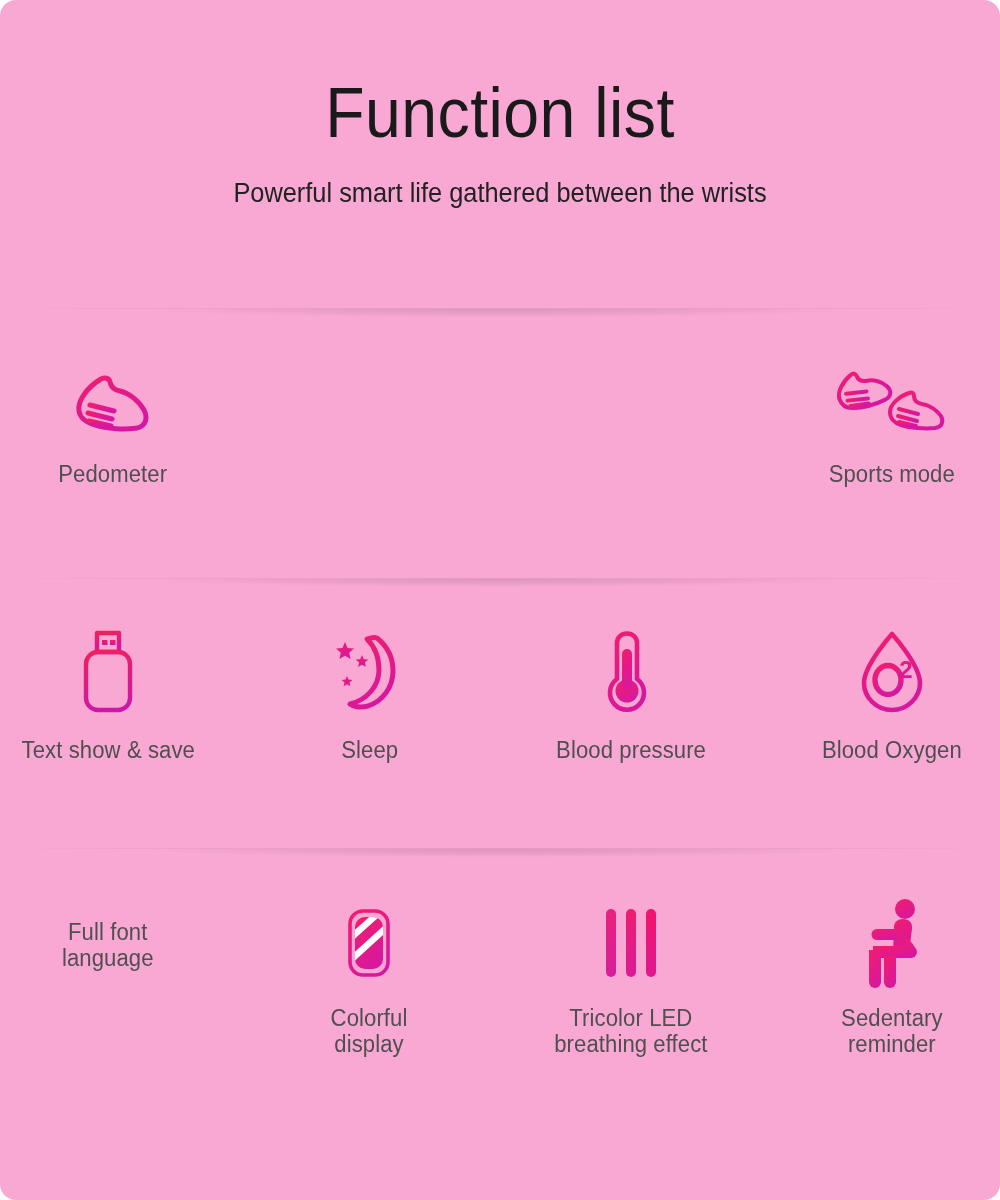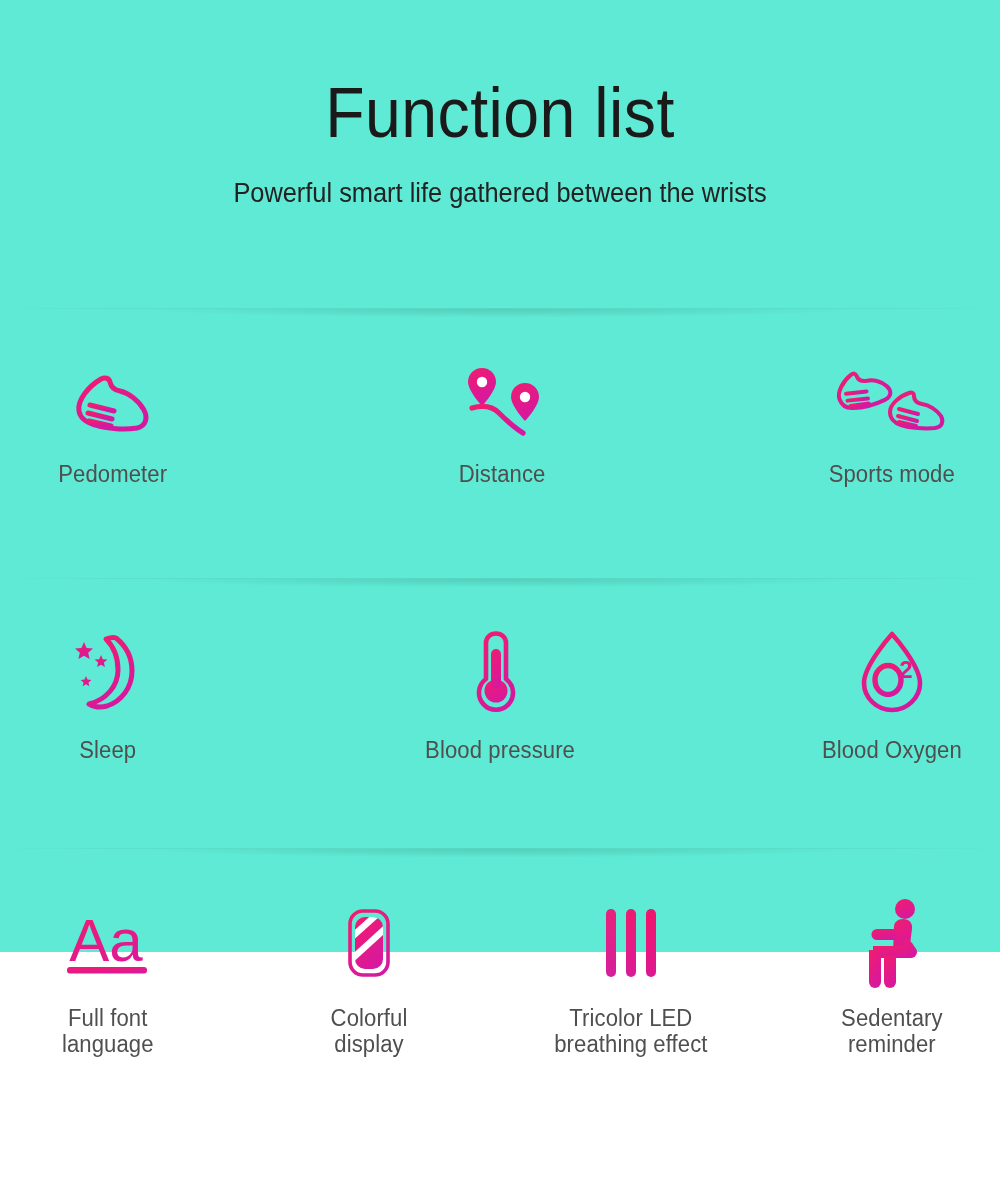--- a/index.html
+++ b/index.html
@@ -11,23 +11,24 @@
     width: 1000px;
     height: 1200px;
     background: #ffffff;
     font-family: "Liberation Sans", sans-serif;
     overflow: hidden;
     position: relative;
   }
 
   .page {
     width: 1000px;
-    height: 952px;
+    height: 1200px;
     position: relative;
-    background: #5eead4;
+    background: #f9a8d4;
+    border-radius: 16px;
   }
 
   
   .header {
     text-align: center;
     padding-top: 78px;
   }
   .page-title {
     font-size: 70px;
     line-height: 1.0;
@@ -177,42 +178,20 @@
                        C18,55 13,51 12,44 Z"></path>
               <path d="M23,38 L47,44"></path>
               <path d="M21,46 L45,52"></path>
               <path d="M22,54 L44,59"></path>
             </g>
           </svg>
         </div>
         <div class="feature-label">Pedometer</div>
       </div>
 
-      <div class="feature-cell">
-        <div class="icon-box">
-          <svg width="84" height="74" viewBox="0 0 84 74">
-            <defs>
-              <linearGradient id="gPink2" x1="0" y1="0" x2="0.4" y2="1">
-                <stop offset="0%" stop-color="#F01C6F"></stop>
-                <stop offset="100%" stop-color="#D618A0"></stop>
-              </linearGradient>
-            </defs>
-            <g fill="url(#gPink2)">
-              <path d="M21,2 C13,2 7,8.3 7,16 C7,25 21,40 21,40 C21,40 35,25 35,16
-                       C35,8.3 29,2 21,2 Z"></path>
-              <path d="M64,17 C56,17 50,23.3 50,31 C50,40 64,55 64,55 C64,55 78,40 78,31
-                       C78,23.3 72,17 64,17 Z"></path>
-            </g>
-            <circle cx="21" cy="16" r="5.2" fill="#ffffff"></circle>
-            <circle cx="64" cy="31" r="5.2" fill="#ffffff"></circle>
-            <path d="M11,42 C22,39 31,40 38,47 C45,54 54,62 62,67" fill="none" stroke="url(#gPink2)" stroke-width="5.2" stroke-linecap="round"></path>
-          </svg>
-        </div>
-        <div class="feature-label">Distance</div>
-      </div>
 
 
       <div class="feature-cell">
         <div class="icon-box">
           <svg width="128" height="70" viewBox="0 0 128 70">
             <defs>
               <linearGradient id="gPink3" x1="0" y1="0" x2="0.5" y2="1">
                 <stop offset="0%" stop-color="#F01C6F"></stop>
                 <stop offset="100%" stop-color="#D618A0"></stop>
               </linearGradient>
@@ -241,20 +220,39 @@
             </g>
           </svg>
         </div>
         <div class="feature-label">Sports mode</div>
       </div>
 
     </div>
 
     <div class="feature-row" id="row-1">
 
+      <div class="feature-cell">
+        <div class="icon-box">
+          <svg width="62" height="86" viewBox="0 0 62 86">
+            <defs>
+              <linearGradient id="gUsb" x1="0.3" y1="0" x2="0.5" y2="1">
+                <stop offset="0%" stop-color="#F0205E"></stop>
+                <stop offset="100%" stop-color="#CE17A8"></stop>
+              </linearGradient>
+            </defs>
+            <g fill="none" stroke="url(#gUsb)" stroke-width="4.4" stroke-linecap="round" stroke-linejoin="round">
+              <rect x="20" y="3" width="22" height="19"></rect>
+              <rect x="9" y="22" width="44" height="58" rx="12"></rect>
+            </g>
+            <rect x="25" y="10" width="5.5" height="5" fill="url(#gUsb)"></rect>
+            <rect x="33" y="10" width="5.5" height="5" fill="url(#gUsb)"></rect>
+          </svg>
+        </div>
+        <div class="feature-label">Text show &amp; save</div>
+      </div>
 
 
       <div class="feature-cell">
         <div class="icon-box">
           <svg width="80" height="78" viewBox="0 0 80 78">
             <defs>
               <linearGradient id="gMoon" x1="0.2" y1="0" x2="0.6" y2="1">
                 <stop offset="0%" stop-color="#F01C6F"></stop>
                 <stop offset="100%" stop-color="#D618A0"></stop>
               </linearGradient>
@@ -316,32 +314,20 @@
           </svg>
         </div>
         <div class="feature-label">Blood Oxygen</div>
       </div>
     </div>
 
     <div class="feature-row" id="row-2">
 
 
       <div class="feature-cell">
-        <div class="icon-box">
-          <svg width="110" height="80" viewBox="0 0 110 80">
-            <defs>
-              <linearGradient id="gAa" x1="0.1" y1="0" x2="0.6" y2="1">
-                <stop offset="0%" stop-color="#F01C6F"></stop>
-                <stop offset="100%" stop-color="#DD189A"></stop>
-              </linearGradient>
-            </defs>
-            <text x="53" y="58" text-anchor="middle" font-family="'Liberation Sans', sans-serif" font-size="60" font-weight="400" fill="url(#gAa)">Aa</text>
-            <rect x="14" y="64" width="80" height="6.5" rx="3" fill="url(#gAa)"></rect>
-          </svg>
-        </div>
         <div class="feature-label">Full font
 language</div>
       </div>
 
       <div class="feature-cell">
         <div class="icon-box">
           <svg width="68" height="108" viewBox="0 0 68 108">
             <defs>
               <linearGradient id="gBand" x1="0.2" y1="0" x2="0.7" y2="1">
                 <stop offset="0%" stop-color="#F01C6F"></stop>

